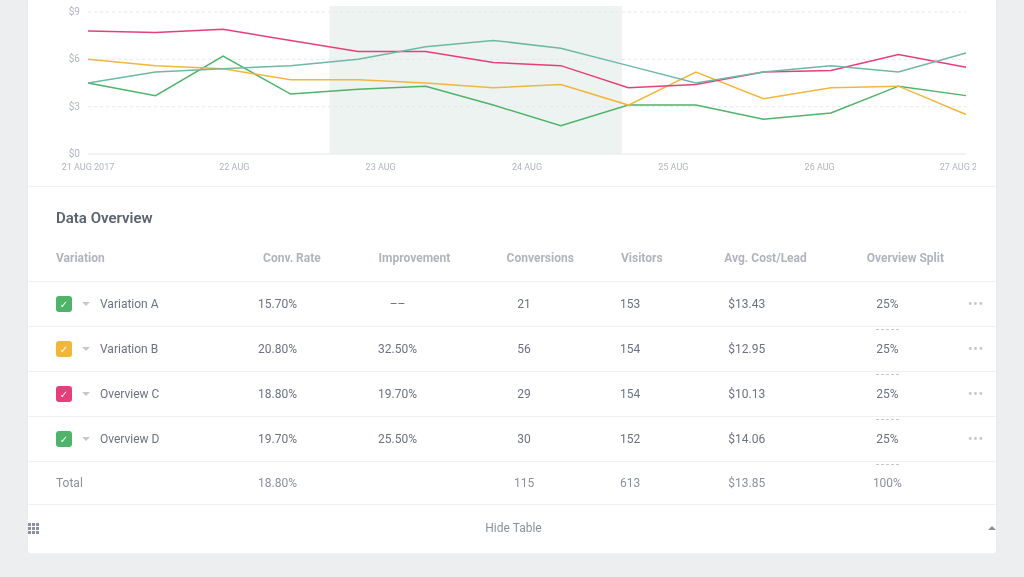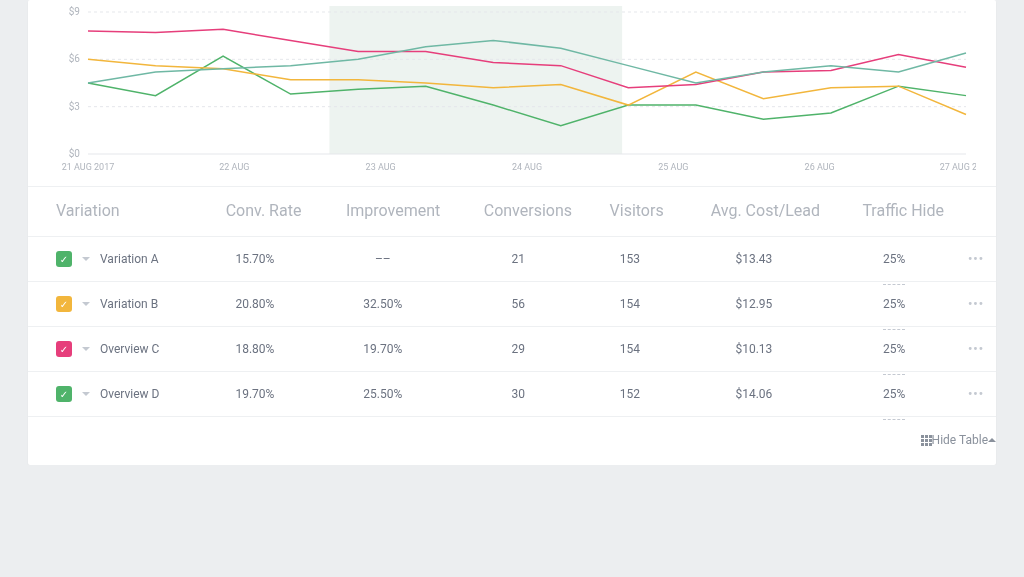--- a/index.html
+++ b/index.html
@@ -10,32 +10,32 @@
 .highlight { fill:#e5eeea; opacity:.7; }
 .grid-line { stroke:#e5e7eb; stroke-width:1; stroke-dasharray:3 3; }
 .baseline { stroke:#e5e7eb; stroke-width:1; }
 .y-label { fill:#b0b5bd; font-size:10px; text-anchor:end; }
 .x-label { fill:#b0b5bd; font-size:9px; text-anchor:middle; }
 .series { fill:none; stroke-width:1.5; }
 .divider { height:1px; background:#eef0f2; }
 .section { padding:22px 28px 10px 28px; }
 .section h2 { font-size:15px; font-weight:600; color:#5a6270; }
 .tbl { width:100%; border-collapse:collapse; }
-.tbl th { font-size:16px; font-weight:400; color:#b0b5bd; text-align:right; padding:14px 12px 16px 12px; border-bottom:1px solid #eef0f2; }
+.tbl th { font-size:12px; font-weight:700; color:#b0b5bd; text-align:right; padding:14px 12px 16px 12px; border-bottom:1px solid #eef0f2; }
 .tbl th:first-child { text-align:left; padding-left:28px; }
 .tbl td { font-size:12px; color:#6b7280; text-align:center; padding:14px 12px; border-bottom:1px solid #eef0f2; }
 .tbl td:first-child { text-align:left; padding-left:28px; }
 .tbl tr.total td { color:#8a919c; }
 .name-cell { display:flex; align-items:center; gap:10px; }
 .chk { width:16px; height:16px; border-radius:3px; display:inline-flex; align-items:center; justify-content:center; color:#fff; font-size:10px; }
 .caret { width:0; height:0; border-left:4px solid transparent; border-right:4px solid transparent; border-top:4px solid #c4c9d1; }
 .imp-pos { color:#4fb36a; }
 .split { border-bottom:1px dashed #c4c9d1; padding-bottom:18px; }
 .more { color:#c4c9d1; letter-spacing:1px; font-weight:700; cursor:pointer; }
-.footer { display:flex; align-items:center; justify-content:flex-end; padding:16px 0 18px 0; font-size:12px; color:#8a919c; cursor:pointer; }
+.footer { display:flex; align-items:center; justify-content:space-between; padding:16px 0 18px 0; font-size:12px; color:#8a919c; cursor:pointer; }
 .footer .caret-up { width:0; height:0; border-left:4px solid transparent; border-right:4px solid transparent; border-bottom:4px solid #8a919c; }
 .grid-icon { display:inline-grid; grid-template-columns:repeat(3,3px); grid-template-rows:repeat(3,3px); gap:1px; }
 .grid-icon span { background:#8a919c; }
 </style>
 </head>
 <body>
 
 <div class="card">
 
   <div class="chart-area">
@@ -58,31 +58,34 @@
         <text class="x-label" x="918" y="164">27 AUG 2017</text>
         <path class="series" d="M 40 77 L 107.53846153846155 89.6222222222222 L 175.0769230769231 50.17777777777778 L 242.6153846153846 88.04444444444444 L 310.1538461538462 83.31111111111112 L 377.69230769230774 80.15555555555557 L 445.2307692307692 99.08888888888889 L 512.7692307692307 119.60000000000001 L 580.3076923076924 99.08888888888889 L 647.8461538461538 99.08888888888889 L 715.3846153846155 113.28888888888889 L 782.9230769230769 106.97777777777776 L 850.4615384615385 80.15555555555557 L 918 89.6222222222222" stroke="#4fb36a"></path>
         <path class="series" d="M 40 53.333333333333336 L 107.53846153846155 59.644444444444446 L 175.0769230769231 62.79999999999999 L 242.6153846153846 73.84444444444443 L 310.1538461538462 73.84444444444443 L 377.69230769230774 77 L 445.2307692307692 81.73333333333333 L 512.7692307692307 78.57777777777777 L 580.3076923076924 99.08888888888889 L 647.8461538461538 65.95555555555555 L 715.3846153846155 92.77777777777779 L 782.9230769230769 81.73333333333333 L 850.4615384615385 80.15555555555557 L 918 108.55555555555556" stroke="#f2b63c"></path>
         <path class="series" d="M 40 24.93333333333333 L 107.53846153846155 26.511111111111102 L 175.0769230769231 23.355555555555558 L 242.6153846153846 34.39999999999999 L 310.1538461538462 45.44444444444444 L 377.69230769230774 45.44444444444444 L 445.2307692307692 56.4888888888889 L 512.7692307692307 59.644444444444446 L 580.3076923076924 81.73333333333333 L 647.8461538461538 78.57777777777777 L 715.3846153846155 65.95555555555555 L 782.9230769230769 64.37777777777777 L 850.4615384615385 48.60000000000001 L 918 61.222222222222214" stroke="#e63e7b"></path>
         <path class="series" d="M 40 77 L 107.53846153846155 65.95555555555555 L 175.0769230769231 62.79999999999999 L 242.6153846153846 59.644444444444446 L 310.1538461538462 53.333333333333336 L 377.69230769230774 40.711111111111116 L 445.2307692307692 34.39999999999999 L 512.7692307692307 42.288888888888884 L 580.3076923076924 59.644444444444446 L 647.8461538461538 77 L 715.3846153846155 65.95555555555555 L 782.9230769230769 59.644444444444446 L 850.4615384615385 65.95555555555555 L 918 47.02222222222222" stroke="#6fb8a4"></path>
       </svg>
   </div>
 
   <div class="divider"></div>
 
+  <div class="section">
+    <h2>Data Overview</h2>
+  </div>
 
   <table class="tbl">
     <thead>
         <tr id="thead-row">
           <th>Variation</th>
           <th>Conv. Rate</th>
           <th>Improvement</th>
           <th>Conversions</th>
           <th>Visitors</th>
           <th>Avg. Cost/Lead</th>
-          <th>Traffic Hide</th>
+          <th>Overview Split</th>
           <th style="width: 40px;"></th>
         </tr>
       </thead>
     <tbody id="tbody">
         <tr>
       <td>
             <div class="name-cell">
         <span class="chk" style="background:#4fb36a">✓</span>
         <span class="caret"></span>
         <span>Variation A</span>
@@ -137,20 +140,30 @@
       </div>
           </td>
       <td>19.70%</td>
       <td class="imp-pos">25.50%</td>
       <td>30</td>
       <td>152</td>
       <td>$14.06</td>
       <td><span class="split">25%</span></td>
       <td><span class="more">•••</span></td>
         </tr>
+        <tr class="total">
+    <td>Total</td>
+    <td>18.80%</td>
+    <td></td>
+    <td>115</td>
+    <td>613</td>
+    <td>$13.85</td>
+    <td>100%</td>
+    <td></td>
+        </tr>
       </tbody>
   </table>
 
   <div class="footer">
     <span class="grid-icon">
         <span></span>
         <span></span>
         <span></span>
         <span></span>
         <span></span>

